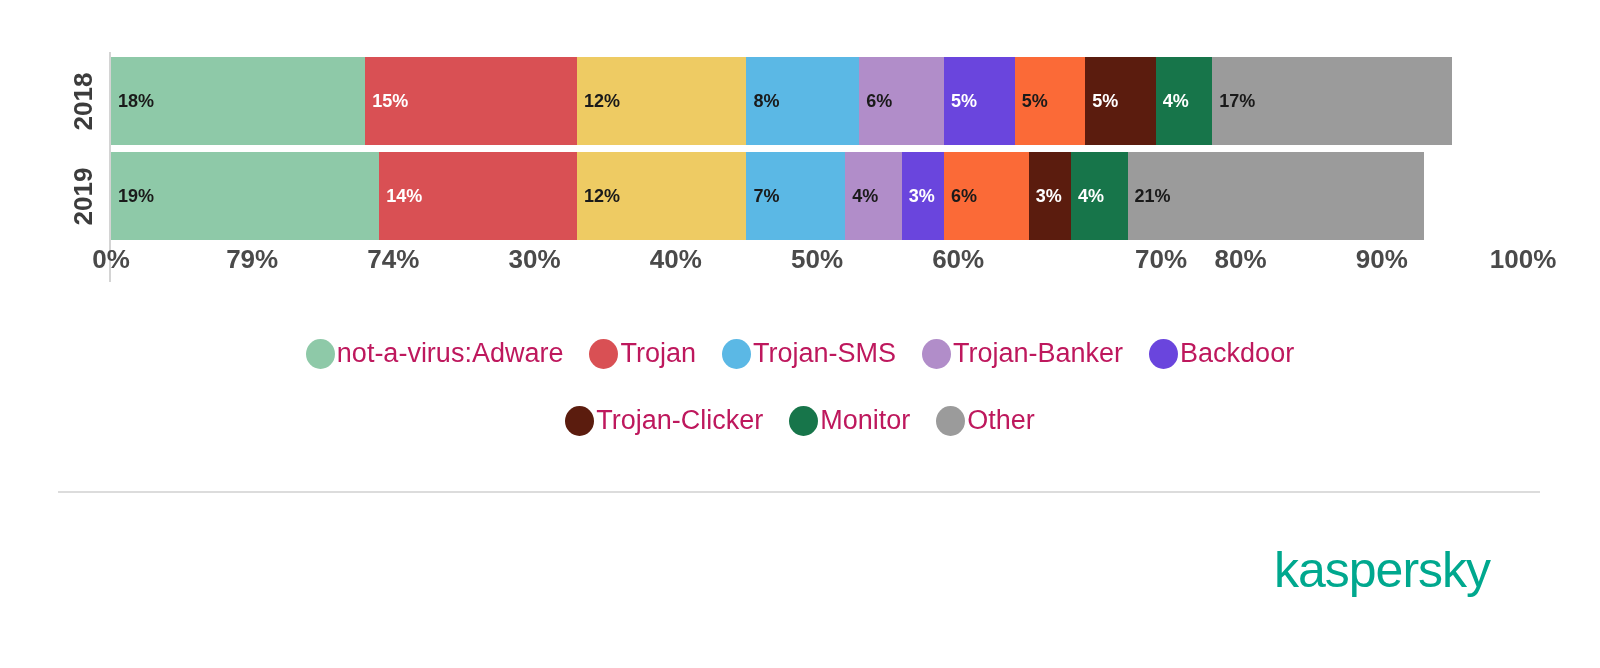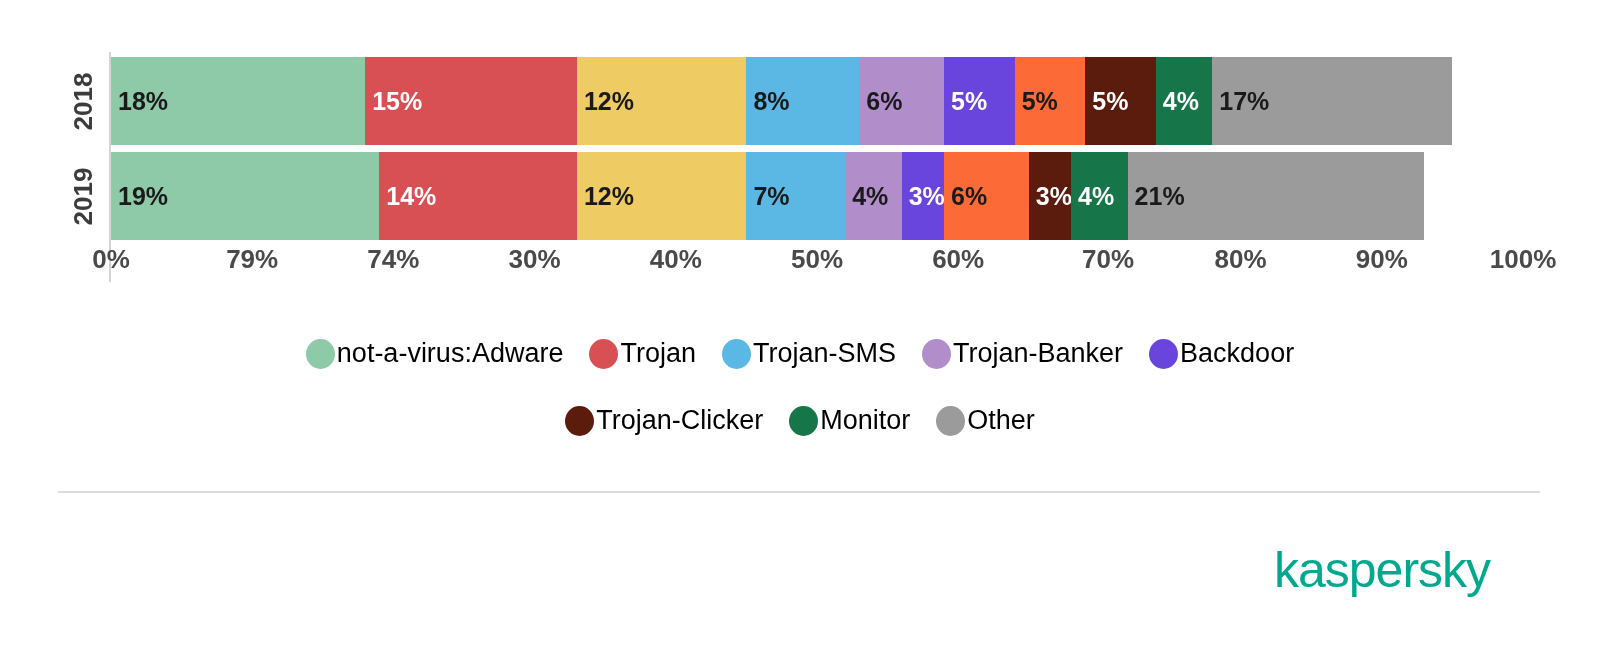--- a/index.html
+++ b/index.html
@@ -87,21 +87,21 @@
     height: 100%;
     vertical-align: top;
     position: relative;
     overflow: visible;
   }
   .seg-label {
     position: absolute;
     left: 7px;
     top: 50%;
     transform: translateY(-50%);
-    font-size: 25px;
+    font-size: 18px;
     font-weight: 700;
     font-family: "Liberation Sans", sans-serif;
     white-space: nowrap;
     line-height: 1;
   }
 
   .x-axis {
     position: absolute;
     left: 0;
     top: 246px;
@@ -141,21 +141,21 @@
   }
   .legend-dot {
     width: 29px;
     height: 30px;
     border-radius: 50%;
     flex: 0 0 auto;
   }
   .legend-text {
     margin-left: 2px;
     font-size: 27px;
-    color: #000000;
+    color: #be185d;
     white-space: nowrap;
     font-family: "Liberation Sans", sans-serif;
   }
 
   
   #divider {
     position: absolute;
     left: 58px;
     top: 491px;
     width: 1482px;
@@ -194,21 +194,21 @@
   </div>
 
   <div class="x-axis" id="x-axis">
       <div class="x-tick" style="left: 111px;">0%</div>
       <div class="x-tick" style="left: 252.2px;">79%</div>
       <div class="x-tick" style="left: 393.4px;">74%</div>
       <div class="x-tick" style="left: 534.6px;">30%</div>
       <div class="x-tick" style="left: 675.8px;">40%</div>
       <div class="x-tick" style="left: 817px;">50%</div>
       <div class="x-tick" style="left: 958.2px;">60%</div>
-      <div class="x-tick" style="left: 1108px;">70%</div>
+      <div class="x-tick" style="left: 1161px;">70%</div>
       <div class="x-tick" style="left: 1240.6px;">80%</div>
       <div class="x-tick" style="left: 1381.8px;">90%</div>
       <div class="x-tick" style="left: 1523px;">100%</div>
     </div>
 </div>
 
 <div id="legend">
     <div class="legend-row">
       <div class="legend-item">
         <span class="legend-dot" style="background: rgb(142, 201, 168);"></span>

